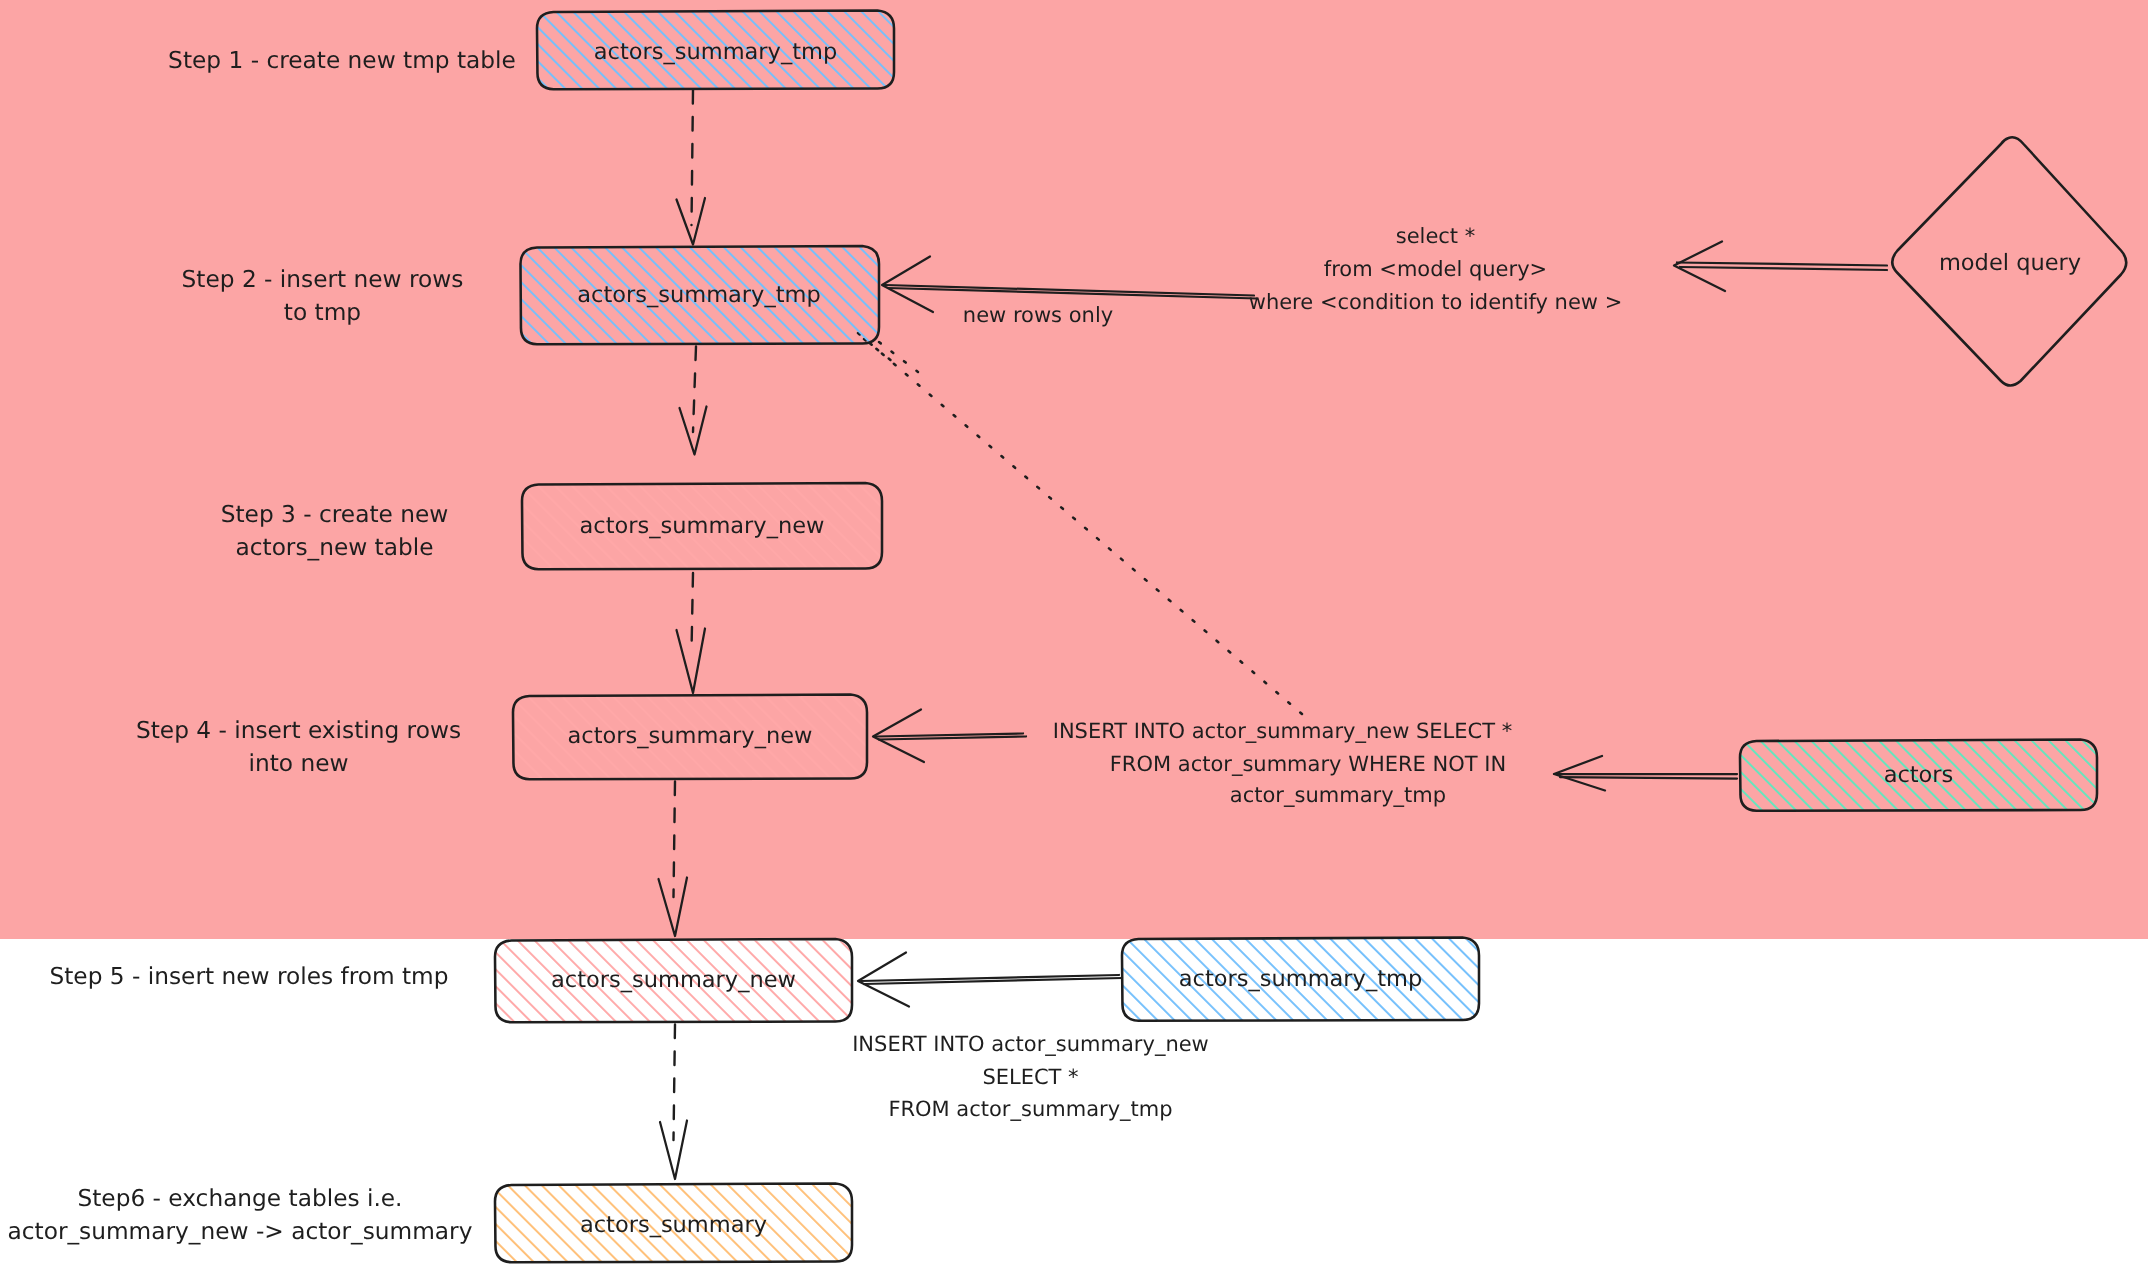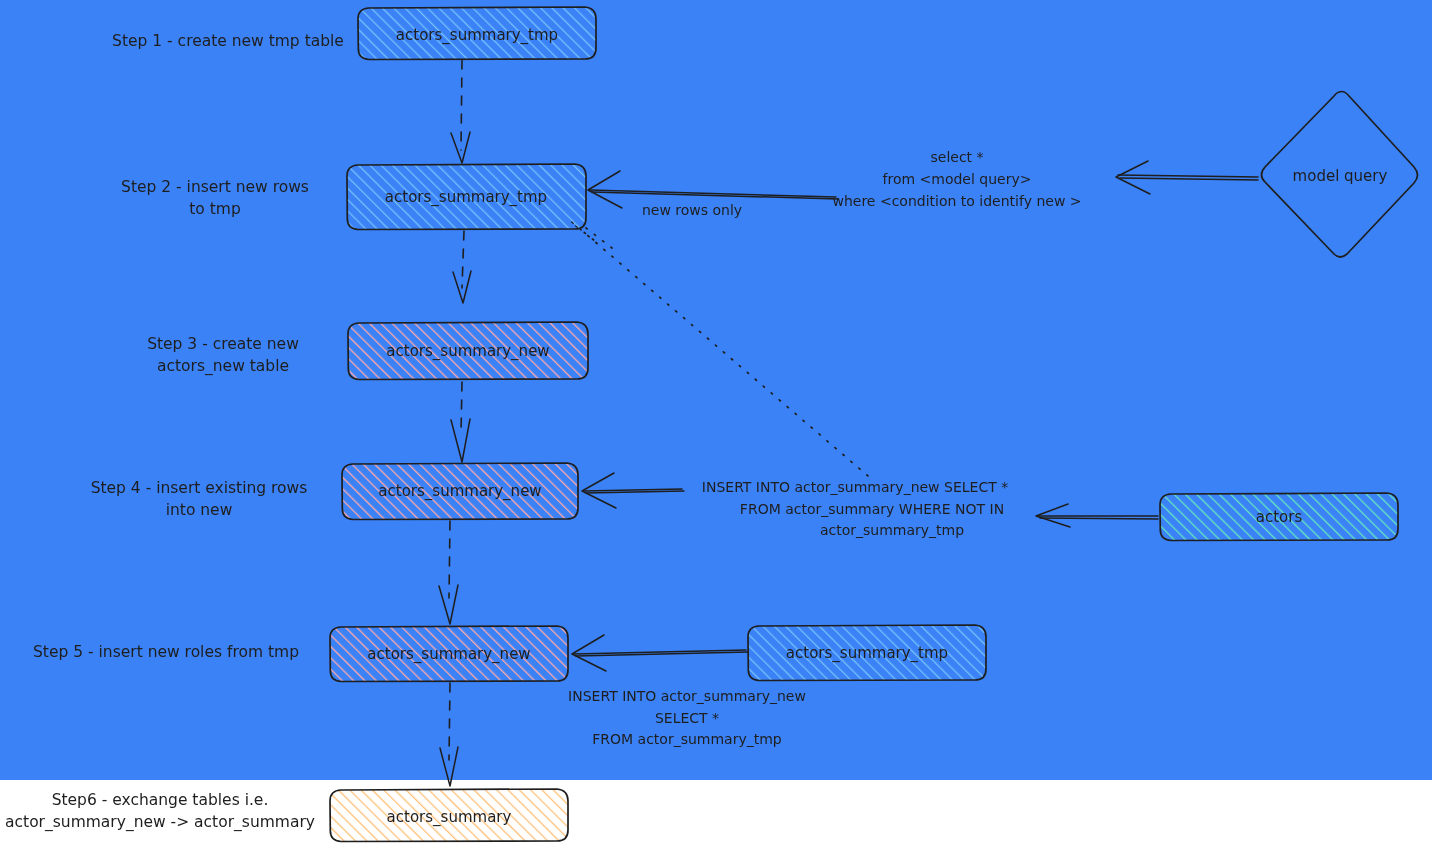--- a/index.html
+++ b/index.html
@@ -9,22 +9,22 @@
   }
   body {
     width: 1432px;
     height: 850px;
     overflow: hidden;
     font-family: "DejaVu Sans", sans-serif;
   }
   #diagram-root {
     position: relative;
     width: 1432px;
-    height: 780px;
-    background: #3b82f6;
+    height: 626px;
+    background: #fca5a5;
   }
   svg#diagram-canvas {
     position: absolute;
     top: 0;
     left: 0;
     width: 1432px;
     height: 850px;
   }
   .node-label,
   .free-label {

